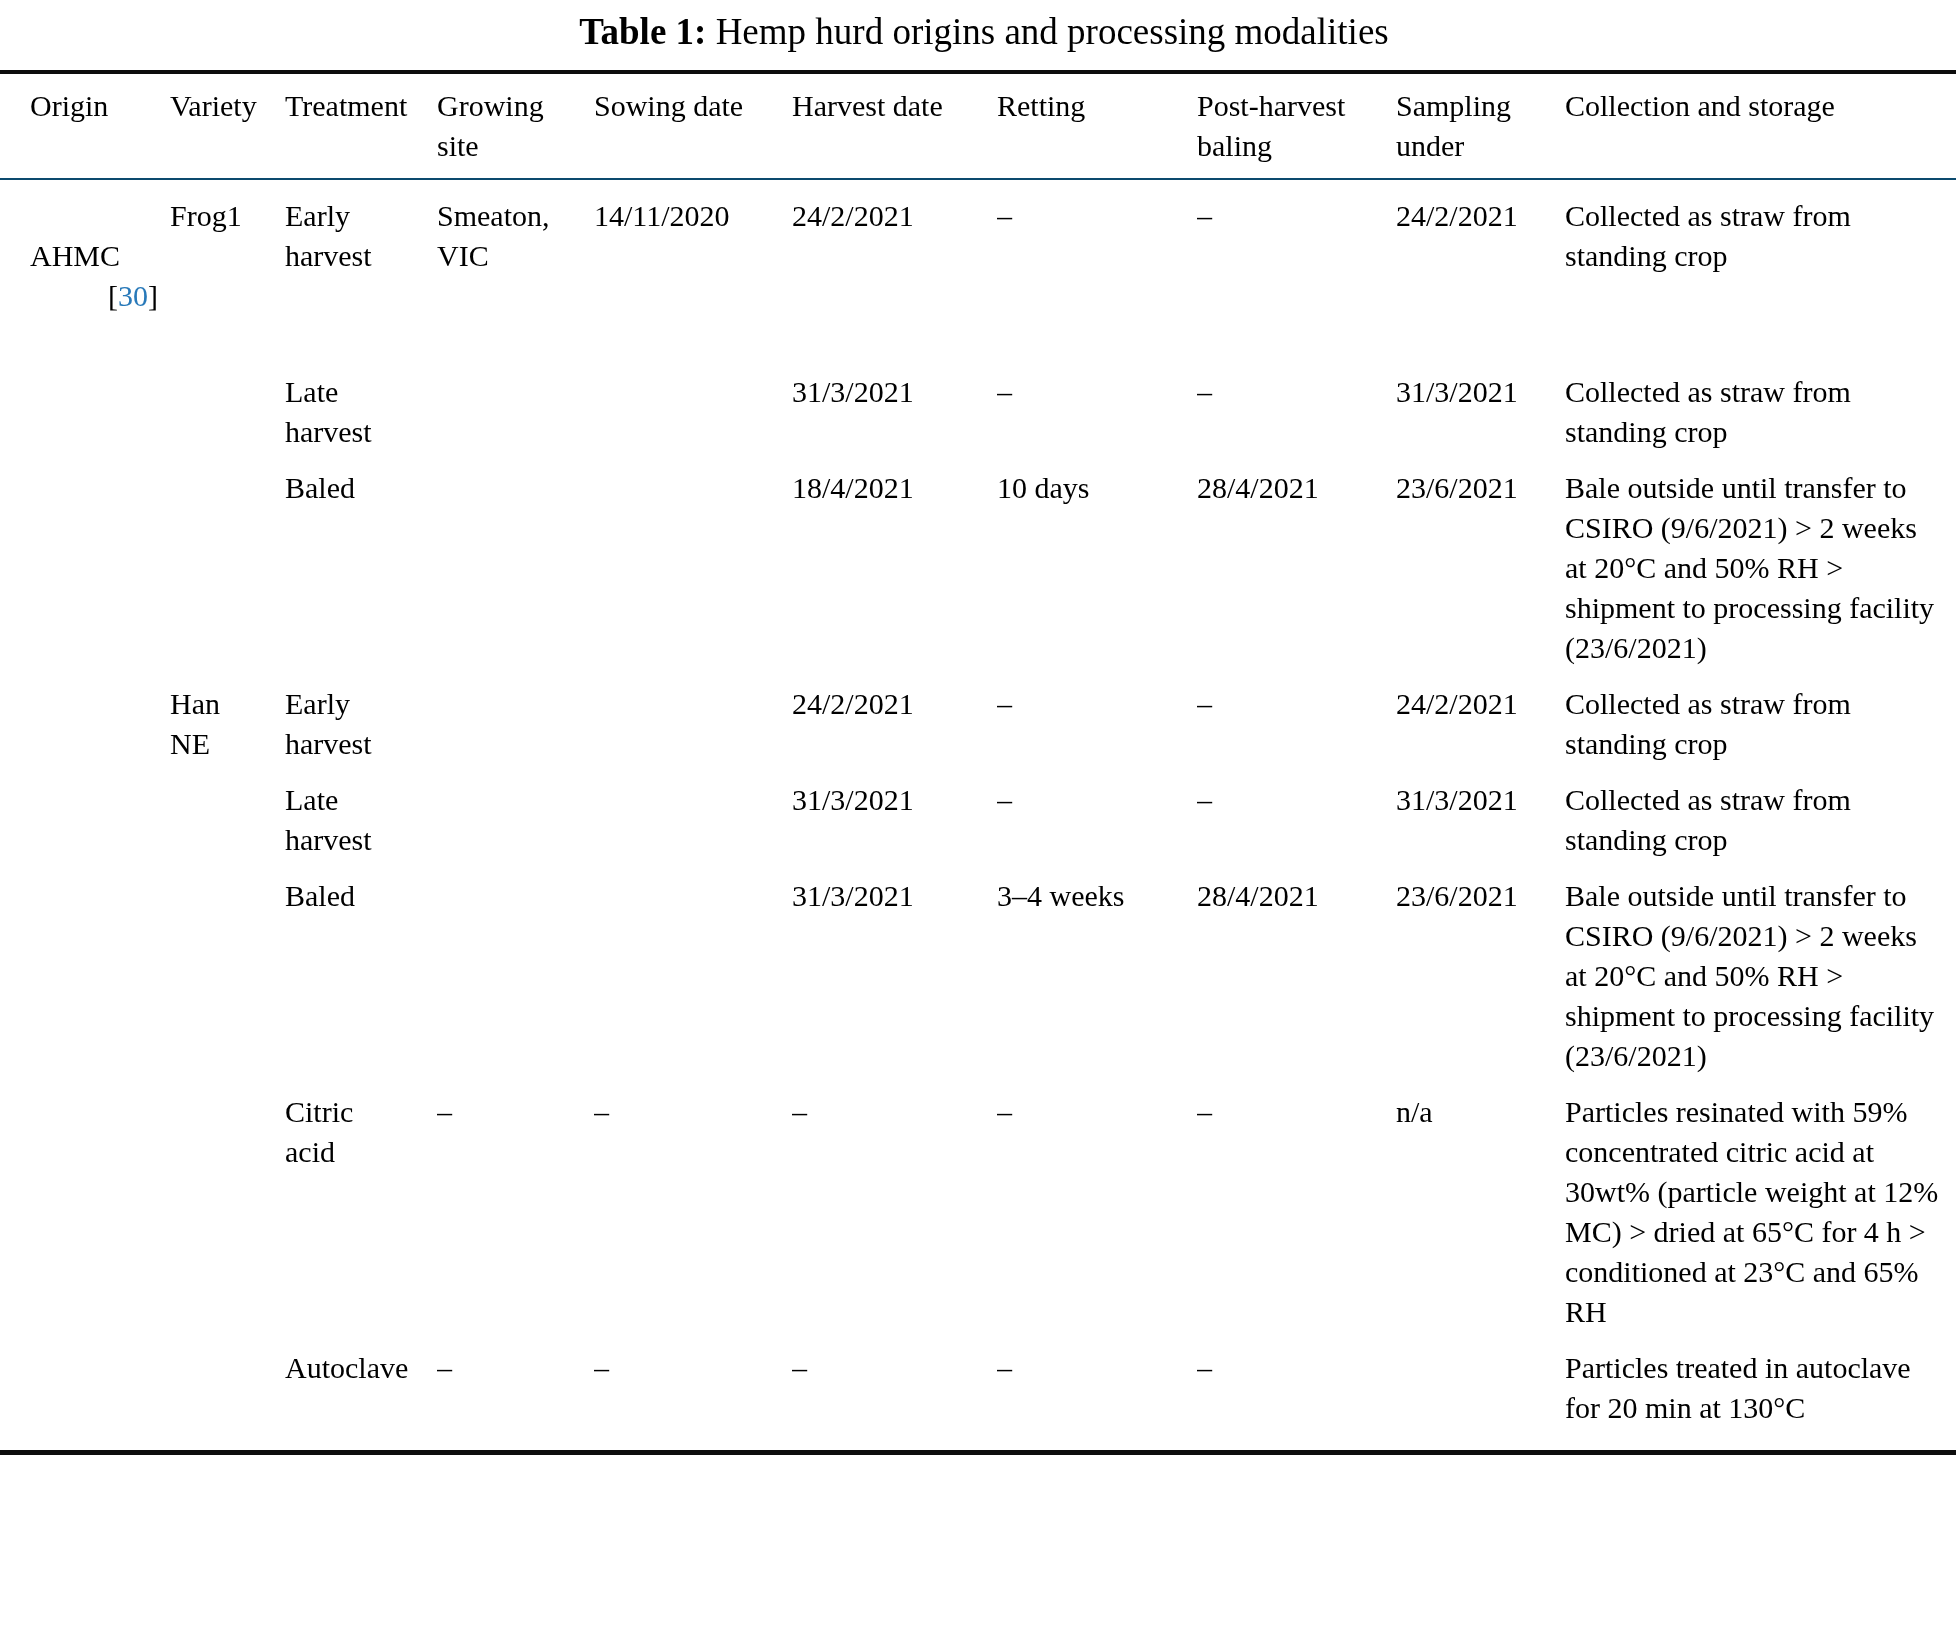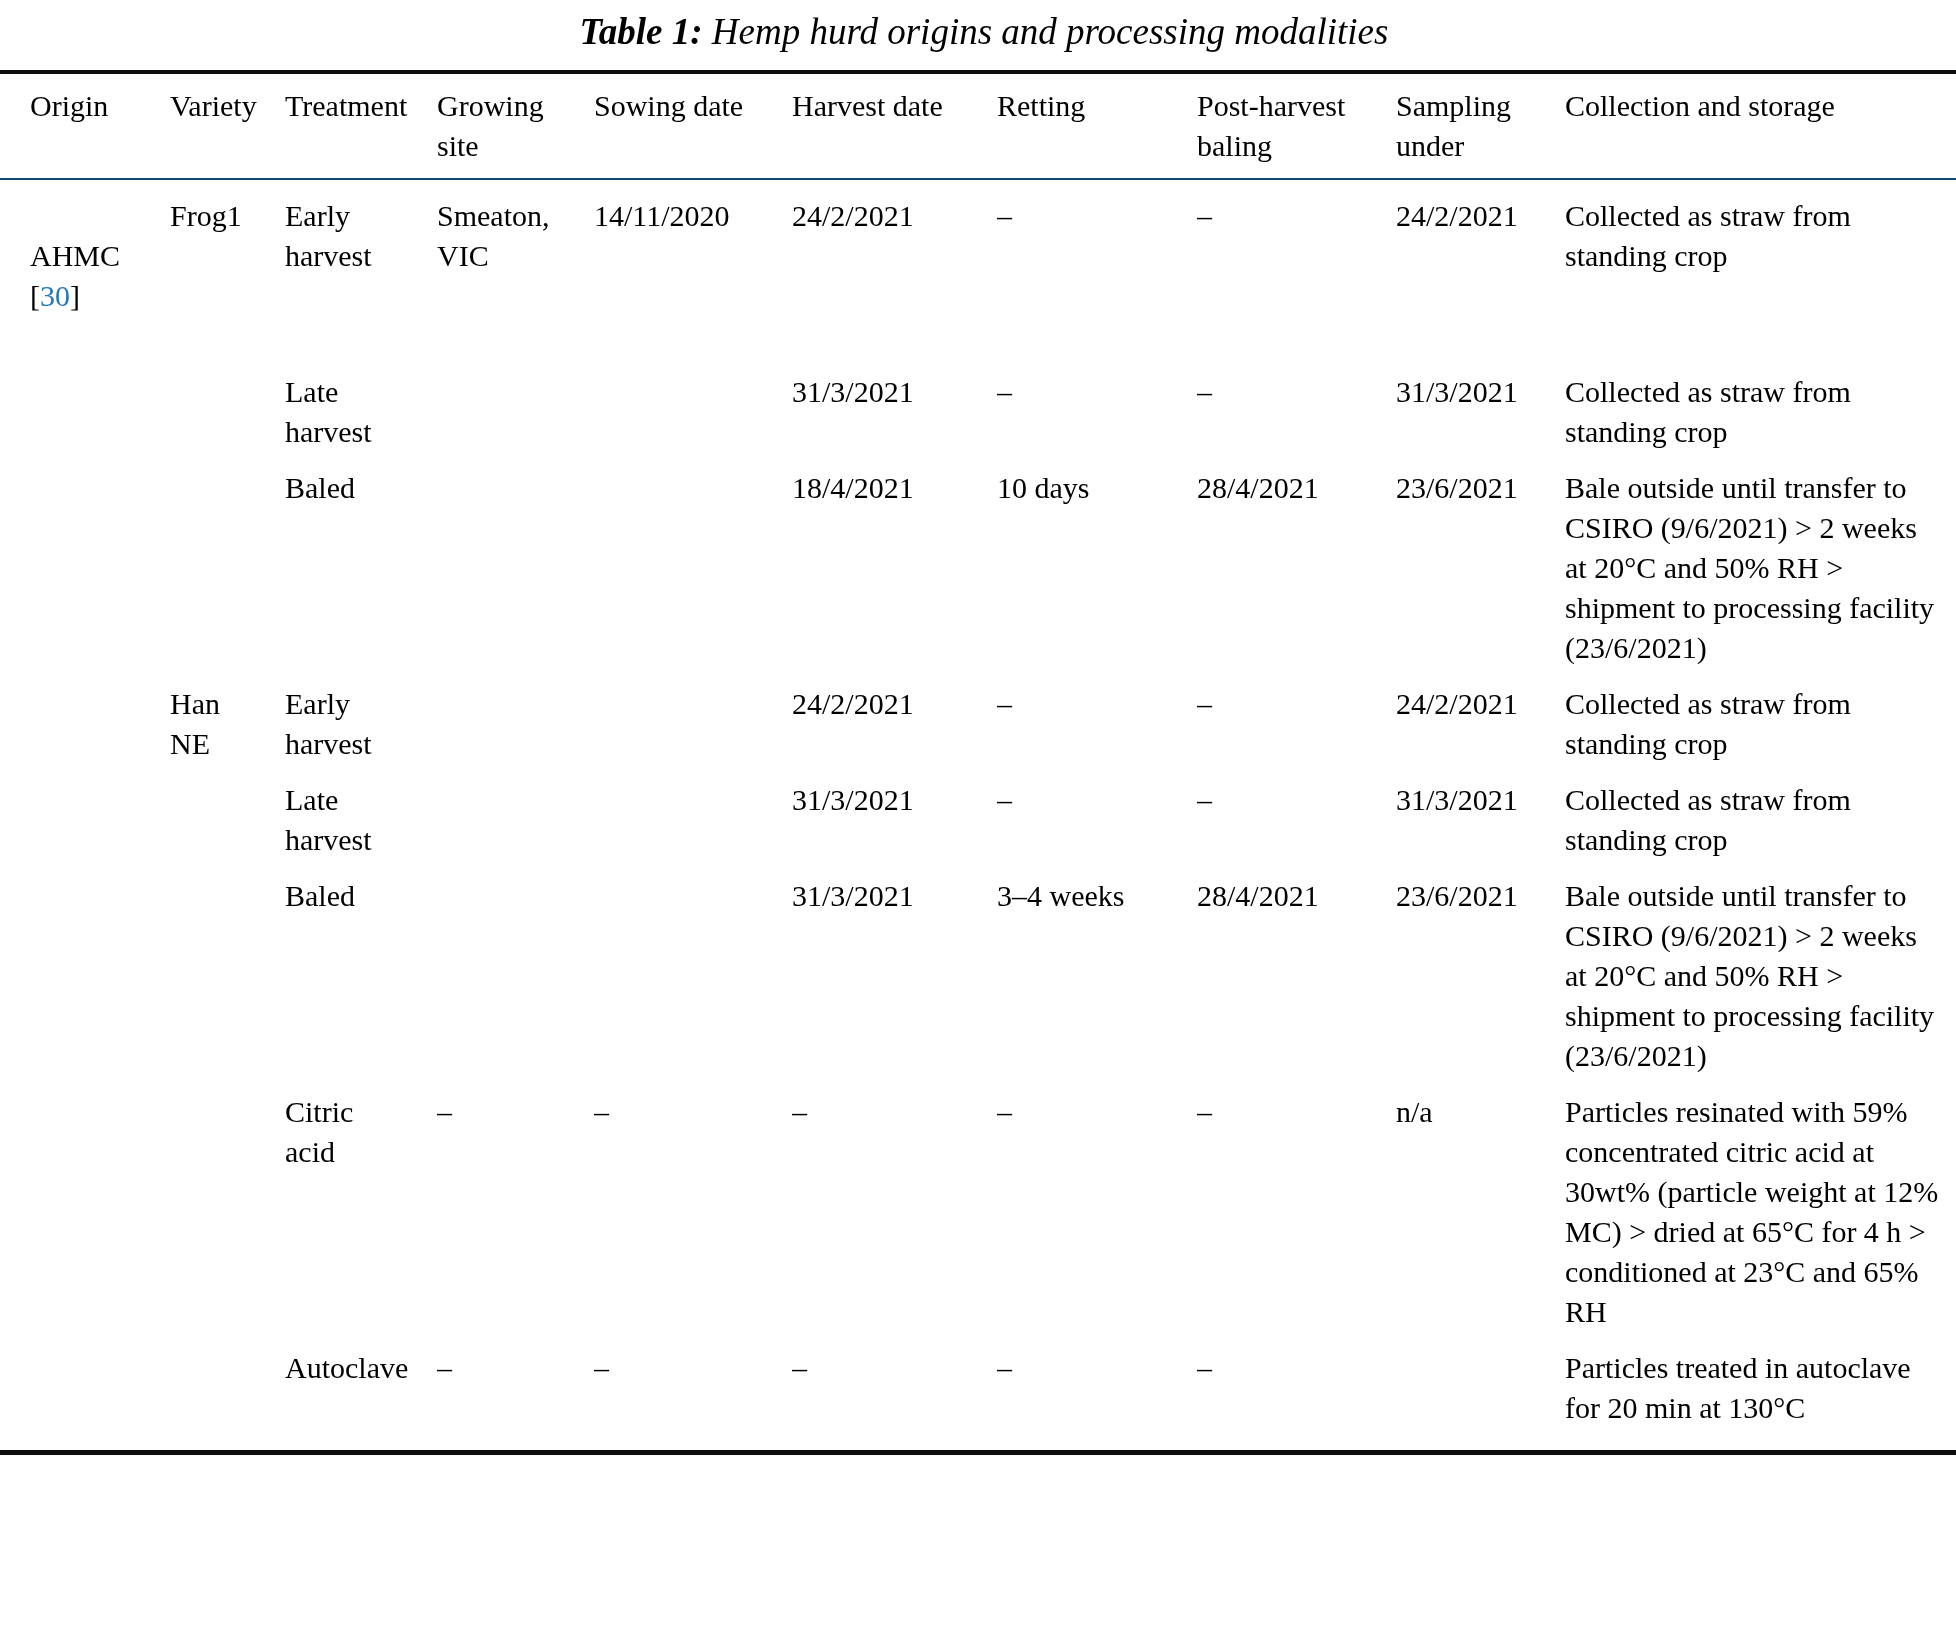--- a/index.html
+++ b/index.html
@@ -15,21 +15,20 @@
     box-sizing: border-box;
     padding-top: 6px;
     overflow: hidden;
     background: #ffffff;
   }
   .caption {
     text-align: center;
     font-size: 37px;
     line-height: 48px;
     margin: 2px 0 14px 12px;
-    font-style: italic;
   }
   .caption-label { font-weight: bold; }
   table {
     width: 1956px;
     table-layout: fixed;
     border-collapse: collapse;
     border-top: 4px solid #0d0d0d;
     border-bottom: 5px solid #0d0d0d;
   }
   col.c-origin   { width: 170px; }
@@ -52,21 +51,21 @@
     white-space: pre-line;
     overflow: hidden;
   }
   th:first-child, td:first-child { padding-left: 30px; }
   thead th {
     border-bottom: 2px solid #0c4a6e;
     padding-top: 12px;
     padding-bottom: 12px;
   }
   tbody tr:last-child td { padding-bottom: 22px; }
-  .cite { display: block; }
+  .cite { display: block; text-align: right; }
   .cite-num {
     color: #2879b9;
     text-decoration: none;
     cursor: pointer;
   }
 </style>
 </head>
 <body>
 
 <div class="page">

